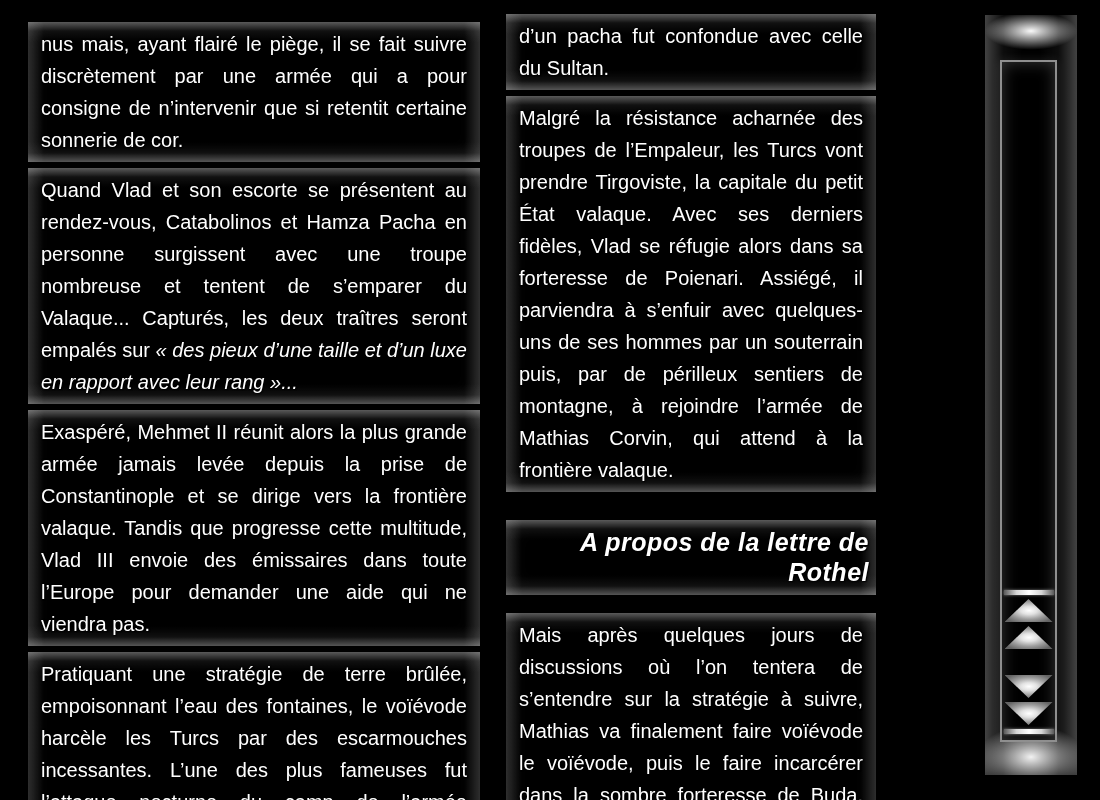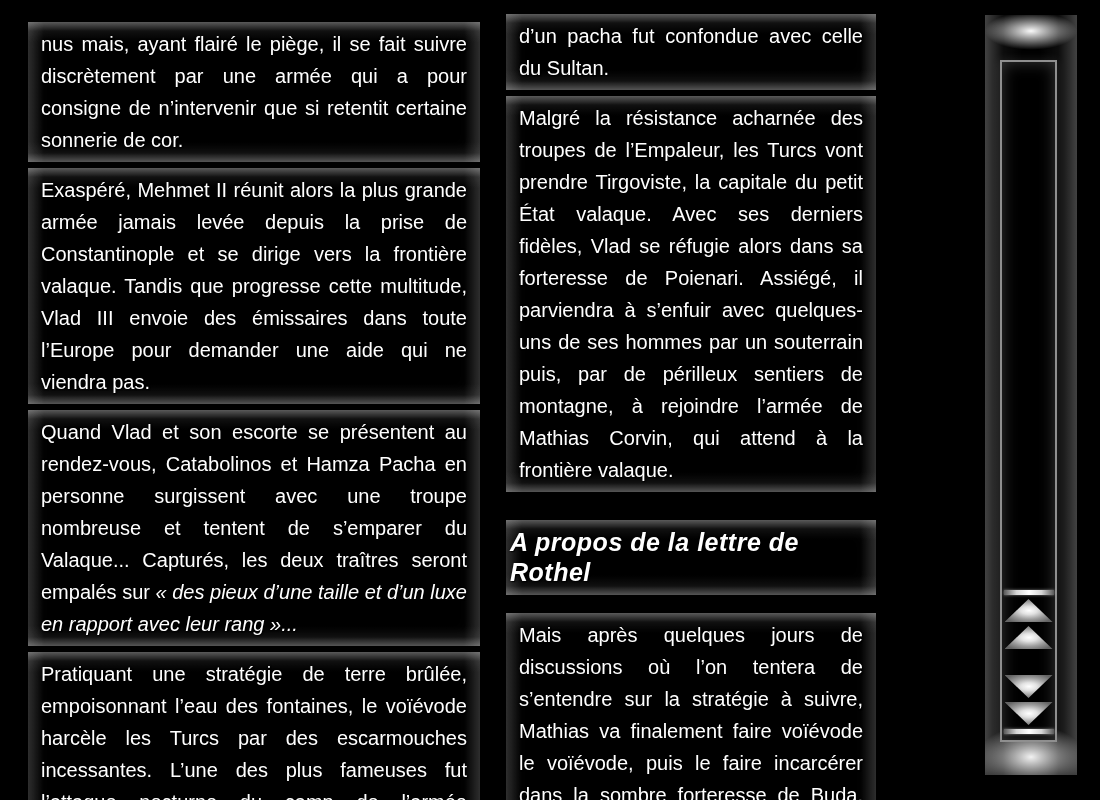--- a/index.html
+++ b/index.html
@@ -23,21 +23,21 @@
     box-shadow: inset 0 0 22px rgba(255,255,255,0.10);
     padding:6px 13px;
     margin-bottom:6px;
     font-size:20px;line-height:32px;
     text-align:justify;
     text-shadow:1px 1px 1px rgba(0,0,0,0.9), 0 0 2px rgba(0,0,0,0.7);
   }
   .block .quote{font-style:italic;}
   .heading-block{
     font-size:25px;line-height:30px;font-weight:bold;font-style:italic;
-    letter-spacing:0.5px;text-align:left;
+    letter-spacing:0.5px;text-align:right;
     margin-top:28px;margin-bottom:18px;
     padding:7px 7px 8px 4px;
   }
   
   .scrollpanel{
     position:absolute;left:985px;top:15px;width:92px;height:760px;
     background:
       radial-gradient(ellipse 64px 26px at 50% 16px,  rgba(255,255,255,0.98), rgba(255,255,255,0) 72%),
       radial-gradient(ellipse 74px 44px at 50% 742px, rgba(255,255,255,0.95), rgba(255,255,255,0) 72%),
       linear-gradient(90deg, rgba(255,255,255,0.26) 0%, rgba(255,255,255,0.05) 20%, rgba(0,0,0,0) 42%, rgba(0,0,0,0) 58%, rgba(255,255,255,0.05) 80%, rgba(255,255,255,0.26) 100%),
@@ -73,24 +73,24 @@
 </head>
 <body>
 
 <div class="article">
 
   <div class="col col-left">
     <div class="block">
       <span>nus mais, ayant flairé le piège, il se fait suivre discrètement par une armée qui a pour consigne de n’intervenir que si retentit certaine sonnerie de cor.</span>
     </div>
     <div class="block">
-      <span>Exaspéré, Mehmet II réunit alors la plus grande armée jamais levée depuis la prise de Constantinople et se dirige vers la frontière valaque. Tandis que progresse cette multitude, Vlad III envoie des émissaires dans toute l’Europe pour demander une aide qui ne viendra pas.</span>
+      <span>Quand Vlad et son escorte se présentent au rendez-vous, Catabolinos et Hamza Pacha en personne surgissent avec une troupe nombreuse et tentent de s’emparer du Valaque... Capturés, les deux traîtres seront empalés sur </span><em class="quote">« des pieux d’une taille et d’un luxe en rapport avec leur rang »...</em>
     </div>
     <div class="block">
-      <span>Quand Vlad et son escorte se présentent au rendez-vous, Catabolinos et Hamza Pacha en personne surgissent avec une troupe nombreuse et tentent de s’emparer du Valaque... Capturés, les deux traîtres seront empalés sur </span><em class="quote">« des pieux d’une taille et d’un luxe en rapport avec leur rang »...</em>
+      <span>Exaspéré, Mehmet II réunit alors la plus grande armée jamais levée depuis la prise de Constantinople et se dirige vers la frontière valaque. Tandis que progresse cette multitude, Vlad III envoie des émissaires dans toute l’Europe pour demander une aide qui ne viendra pas.</span>
     </div>
     <div class="block">
       <span>Pratiquant une stratégie de terre brûlée, empoisonnant l’eau des fontaines, le voïévode harcèle les Turcs par des escarmouches incessantes. L’une des plus fameuses fut l’attaque nocturne du camp de l’armée ottomane, attaque dont l’objectif était de tuer le Sultan. La chose, d’ailleurs, faillit bien réussir, mais la tente</span>
     </div>
   </div>
 
   <div class="col col-right">
     <div class="block">
       <span>d’un pacha fut confondue avec celle du Sultan.</span>
     </div>

